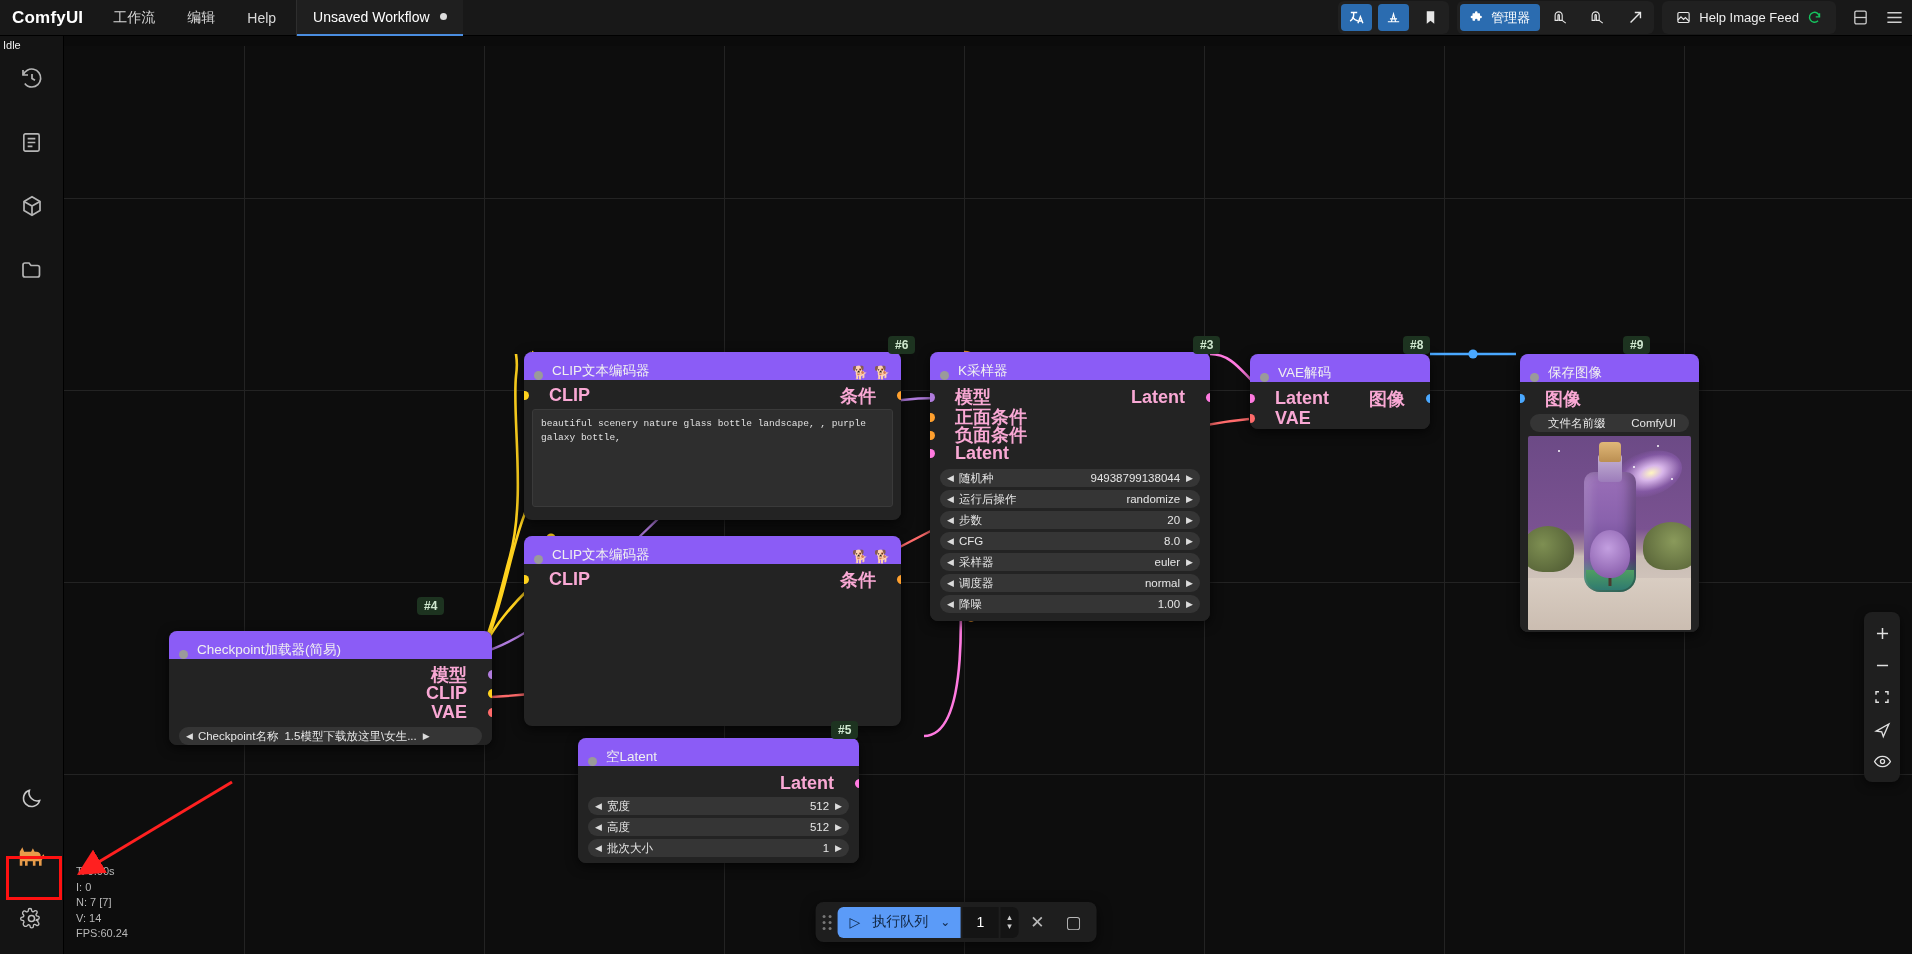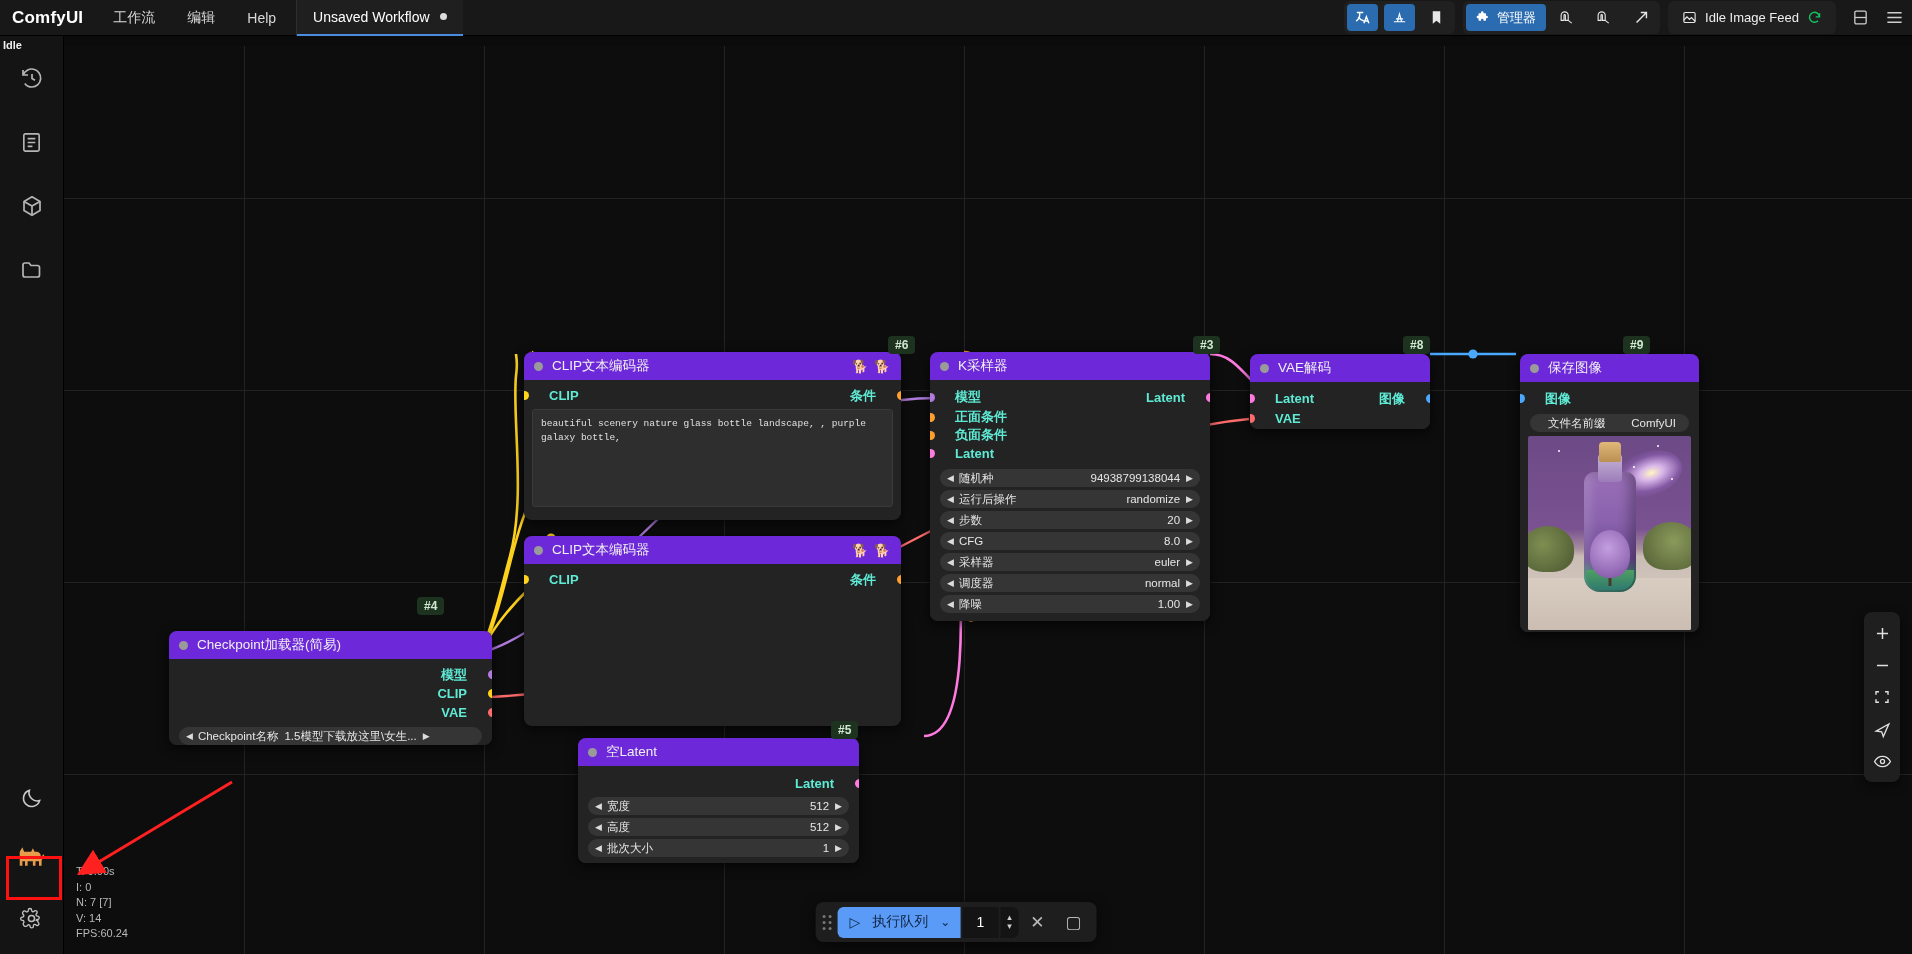--- a/index.html
+++ b/index.html
@@ -80,21 +80,21 @@
     font-size: 23px;
   }
   .red-ring {
     position: absolute; left: 6px; top: 856px; width: 56px; height: 44px;
     border: 3px solid #f11; z-index: 58; pointer-events: none;
   }
 
   
   .idle-label {
     position: absolute; left: 3px; top: 39px; font-size: 11px;
-    font-weight: bold; color: #efefef; z-index: 57;
+    font-weight: normal; color: #efefef; z-index: 57;
   }
 
   
   .canvas {
     position: absolute; left: 64px; top: 46px; width: 1848px; height: 908px;
     background:
       repeating-linear-gradient(0deg, transparent 0 1px, transparent 1px 20px),
       #0d0d0d;
     overflow: hidden;
   }
@@ -114,31 +114,31 @@
     background-position: -60px -40px;
   }
 
   
   .node {
     position: absolute; border-radius: 8px; background: #232323;
     box-shadow: 0 3px 12px rgba(0,0,0,.7);
     overflow: hidden; font-size: 12px;
   }
   .node-title {
-    background: #6d28d9; height: 28px; display: flex; align-items: center;
+    background: #8b5cf6; height: 28px; display: flex; align-items: flex-end;
     padding: 0 10px; gap: 9px; font-size: 13.5px; color: #f0f0f0;
   }
   .title-dot { width: 9px; height: 9px; border-radius: 50%; background: #9a9a9a; flex: none; }
   .title-spacer { flex: 1; }
   .title-icons { display: flex; gap: 6px; font-size: 13px; }
   .node-body { padding: 6px 0 8px 0; background: #232323; }
 
   .port-row {
     display: flex; align-items: center; height: 19px;
-    padding: 0 12px; font-size: 13px; font-weight: bold; color: #5eead4;
+    padding: 0 12px; font-size: 18px; font-weight: bold; color: #f9a8d4;
     position: relative;
   }
   .port-row .dot {
     width: 9px; height: 9px; border-radius: 50%; flex: none;
   }
   .port-in { position: absolute; left: -4.5px; }
   .port-out { position: absolute; right: -4.5px; }
   .port-label-left { margin-left: 13px; }
   .port-label-right { margin-left: auto; margin-right: 13px; }
 
@@ -343,21 +343,21 @@
           </svg>
       </div>
     </div>
 
     <div class="tb-group">
       <div class="tb-feed">
         <svg width="15" height="15" viewBox="0 0 24 24" fill="none" stroke="#e6e6e6" stroke-width="1.8">
             <rect x="3" y="4" width="18" height="16" rx="2"></rect>
             <path d="M3 16l5-5 4 4 3-3 6 6"></path>
           </svg>
-        <span>Idle Image Feed</span>
+        <span>Help Image Feed</span>
         <svg width="15" height="15" viewBox="0 0 24 24" fill="none" stroke="#16c45f" stroke-width="2.2">
             <path d="M20 11a8 8 0 10-2.3 6.3"></path>
             <path d="M20 5v6h-6"></path>
           </svg>
       </div>
     </div>
 
     <div class="tb-plain">
       <svg width="17" height="17" viewBox="0 0 24 24" fill="none" stroke="#cfcfcf" stroke-width="1.8">
           <rect x="4" y="3" width="16" height="18" rx="2"></rect>

